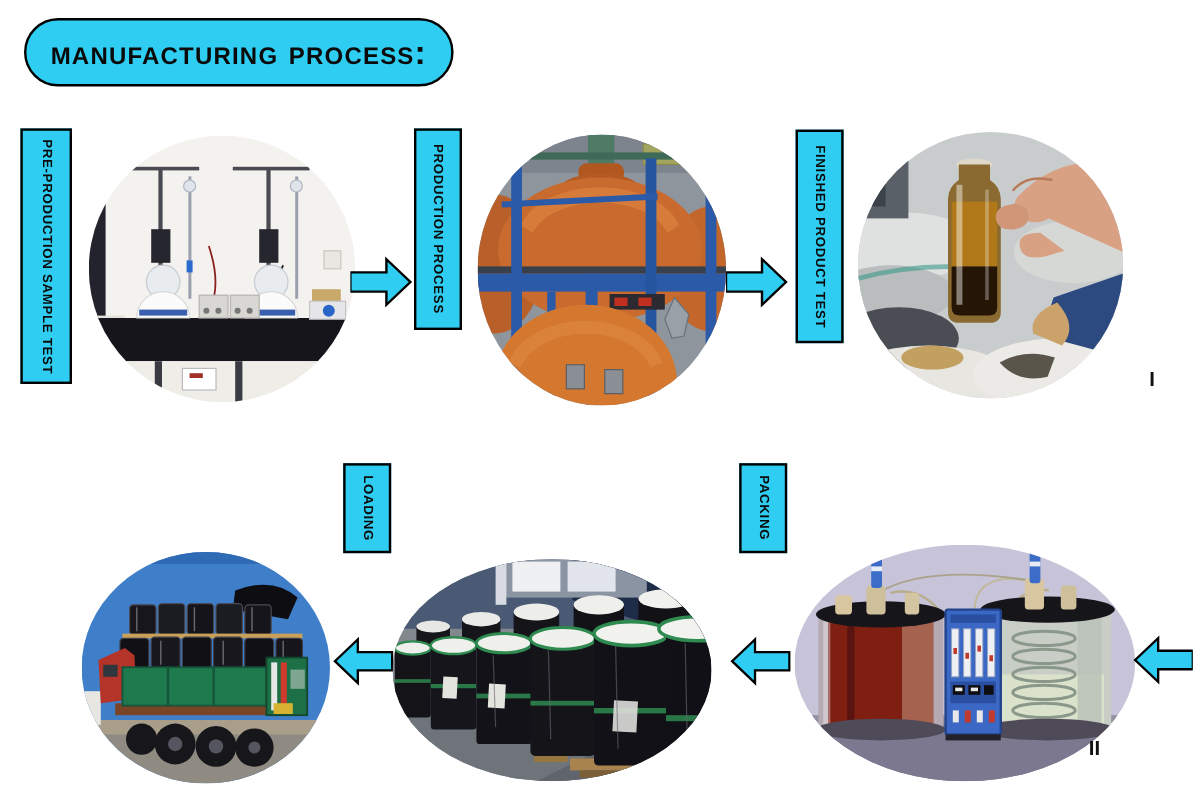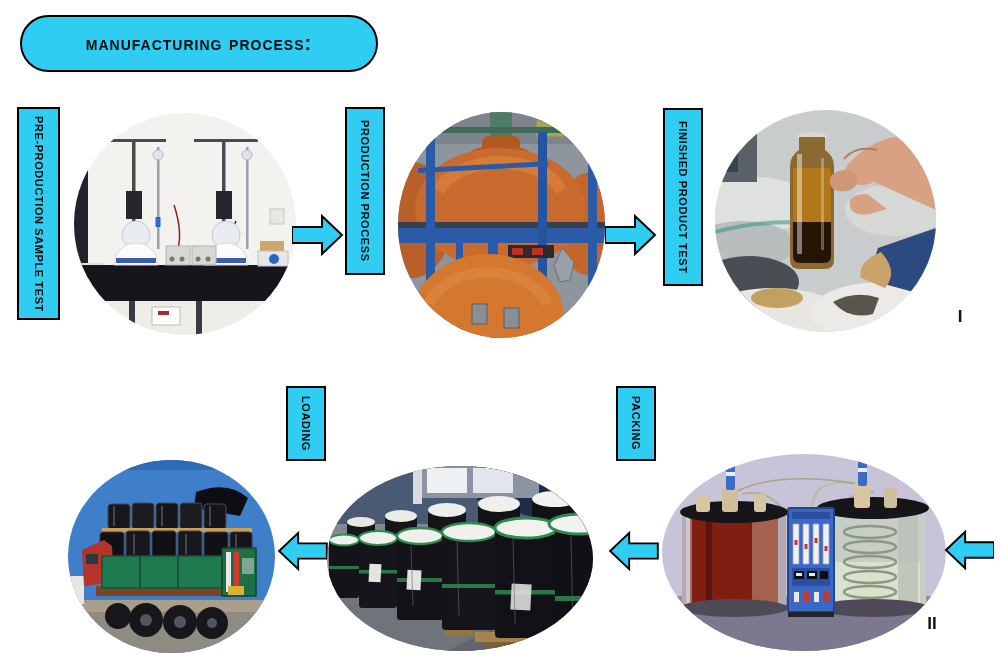--- a/index.html
+++ b/index.html
@@ -7,21 +7,21 @@
     position:relative; width:1000px; height:659px; background:#fff;
     font-family:"Liberation Sans", sans-serif; overflow:hidden;
   }
   .pill {
     position:absolute; left:20px; top:15px; width:358px; height:57px;
     background:var(--accent-cyan,#2FCDF2); border:2.5px solid var(--outline,#000);
     border-radius:32px; display:flex; align-items:center; justify-content:center;
     box-sizing:border-box;
   }
   .pill span {
-    font-variant:small-caps; font-weight:bold; font-size:20px; color:#0a0a0a;
+    font-variant:small-caps; font-weight:bold; font-size:28px; color:#0a0a0a;
     letter-spacing:1px; text-transform:lowercase;
   }
   .vlabel {
     position:absolute; background:var(--accent-cyan,#2FCDF2);
     border:2px solid var(--outline,#000); box-sizing:border-box;
     writing-mode:vertical-rl; display:flex; align-items:center; justify-content:center;
     font-weight:bold; font-size:11px; letter-spacing:0.6px; color:#0a0a0a;
     text-align:center;
   }
   .photo { position:absolute; border-radius:50%; overflow:hidden; }
@@ -393,15 +393,15 @@
       <rect x="126" y="158" width="46" height="5" fill="#22222a"></rect>
     </svg>
   </div>
 
   <div class="arrow" style="left:944px; top:528px; width:50px; height:44px;">
     <svg viewBox="0 0 52 44">
         <polygon points="52,14 22,14 22,3 2,22 22,41 22,30 52,30" style="fill:var(--accent-cyan,#2FCDF2)" stroke="#000" stroke-width="2"></polygon>
       </svg>
   </div>
 
-  <div class="marker" style="left:920px; top:613px; width:24px; height:22px;">II</div>
+  <div class="marker" style="left:900px; top:613px; width:24px; height:22px;">II</div>
 
 </div>
 
 </body></html>

